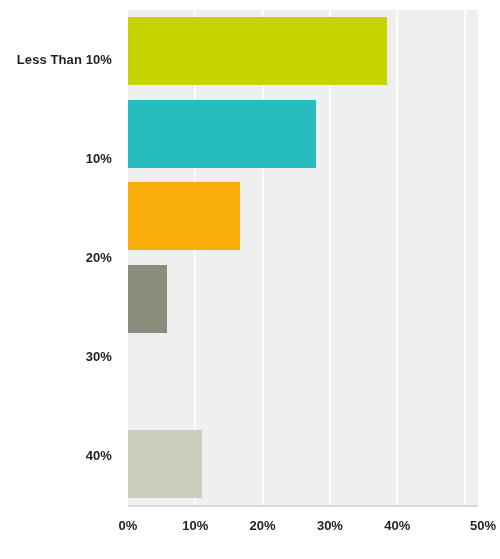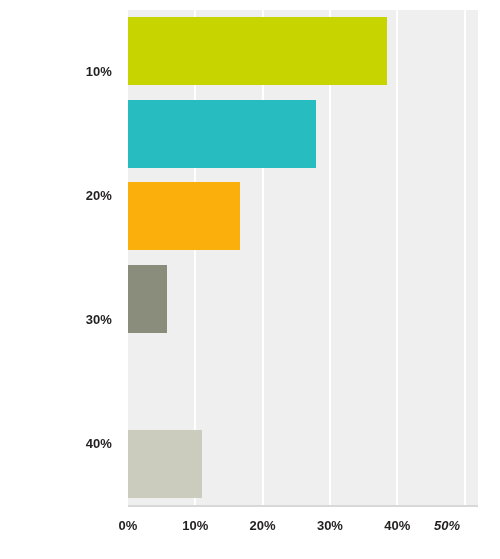--- a/index.html
+++ b/index.html
@@ -123,20 +123,23 @@
     white-space: nowrap;
   }
 </style>
 </head>
 <body>
 
 <div id="chart-root">
 
   <div class="label-col">
     <div class="cat-label-slot">
+      <span class="cat-label">Less Than 10%</span>
+    </div>
+    <div class="cat-label-slot">
       <span class="cat-label">10%</span>
     </div>
     <div class="cat-label-slot">
       <span class="cat-label">20%</span>
     </div>
     <div class="cat-label-slot">
       <span class="cat-label">30%</span>
     </div>
     <div class="cat-label-slot">
       <span class="cat-label">40%</span>
@@ -174,16 +177,16 @@
   </div>
 
   <div class="axis-baseline"></div>
 
   <div class="xaxis" id="xaxis">
       <div class="xtick" style="left: 0px;">0%</div>
       <div class="xtick" style="left: 67.3077px;">10%</div>
       <div class="xtick" style="left: 134.615px;">20%</div>
       <div class="xtick" style="left: 201.923px;">30%</div>
       <div class="xtick" style="left: 269.231px;">40%</div>
-      <div class="xtick" style="left: 319px; font-style: italic;">50%</div>
+      <div class="xtick" style="left: 355px;">50%</div>
     </div>
 
 </div>
 
 </body></html>

